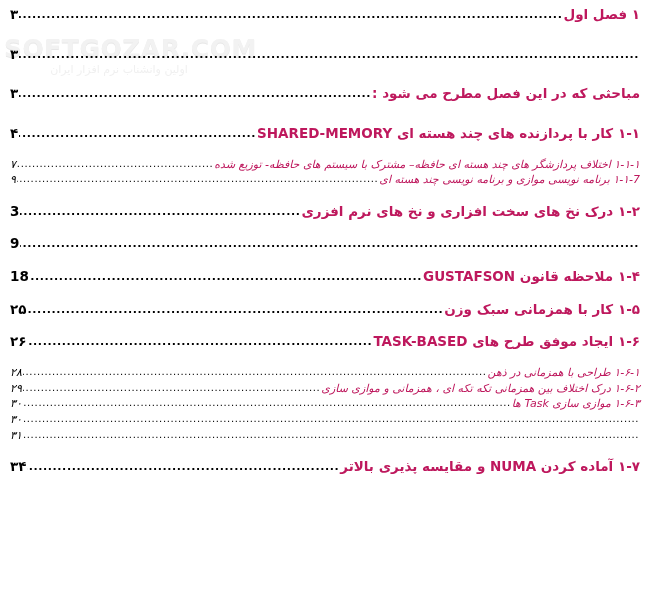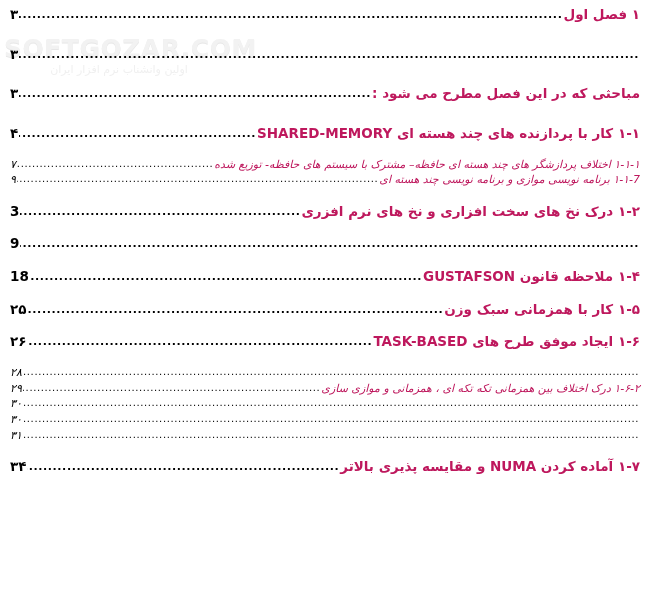--- a/index.html
+++ b/index.html
@@ -204,31 +204,33 @@
         <span class="toc-page">۲۵</span>
       </div>
       <div class="spacer-md"></div>
       <div class="toc-row lvl1">
         <span class="toc-title">۱-۶ ایجاد موفق طرح های TASK-BASED</span>
         <span class="toc-dots">............................................................................................................................................................................................................</span>
         <span class="toc-page">۲۶</span>
       </div>
       <div class="spacer-md"></div>
       <div class="toc-row lvl2">
+        <span class="toc-title">۱-۶-۱ طراحی با همزمانی در ذهن</span>
         <span class="toc-dots">............................................................................................................................................................................................................</span>
         <span class="toc-page">۲۸</span>
       </div>
       <div class="spacer-xs"></div>
       <div class="toc-row lvl2">
         <span class="toc-title">۱-۶-۲ درک اختلاف بین همزمانی تکه تکه ای ، همزمانی  و موازی سازی</span>
         <span class="toc-dots">............................................................................................................................................................................................................</span>
         <span class="toc-page">۲۹</span>
       </div>
       <div class="spacer-xs"></div>
       <div class="toc-row lvl2">
+        <span class="toc-title">۱-۶-۳ موازی سازی  Task ها</span>
         <span class="toc-dots">............................................................................................................................................................................................................</span>
         <span class="toc-page">۳۰</span>
       </div>
       <div class="spacer-xs"></div>
       <div class="toc-row lvl2">
         <span class="toc-dots">............................................................................................................................................................................................................</span>
         <span class="toc-page">۳۰</span>
       </div>
       <div class="spacer-xs"></div>
       <div class="toc-row lvl2">

